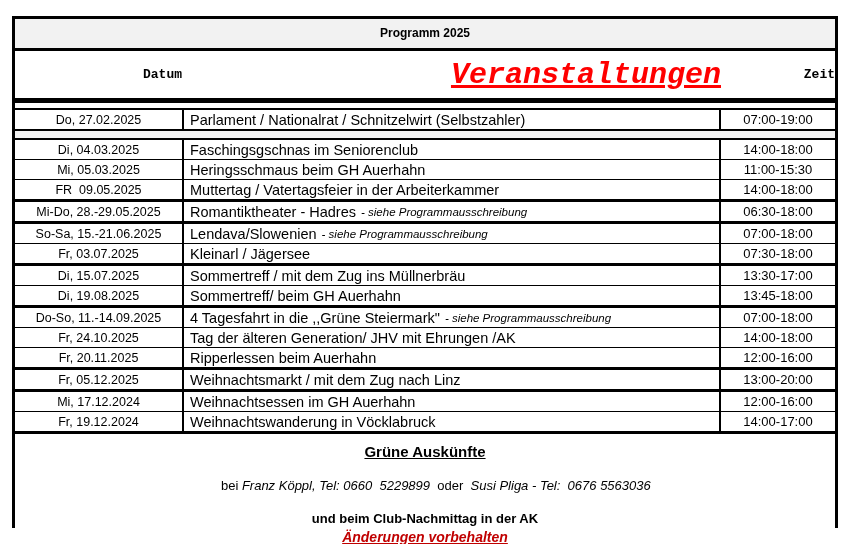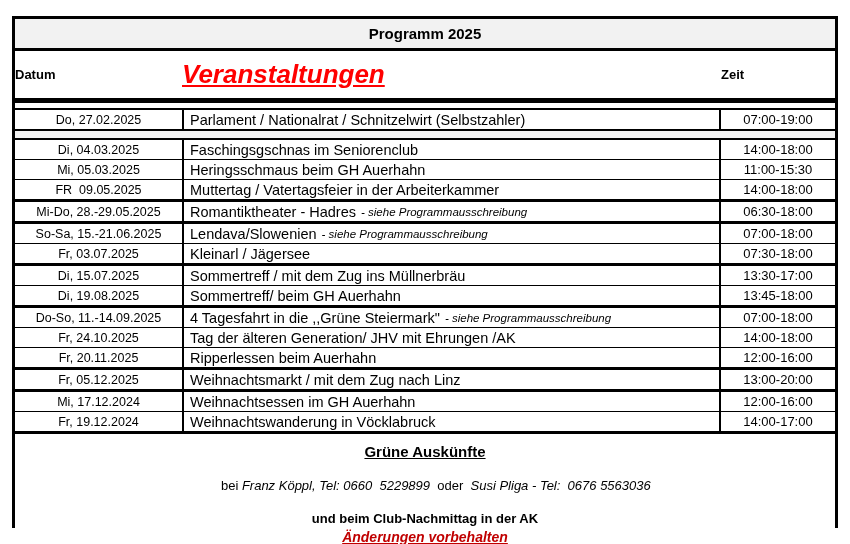--- a/index.html
+++ b/index.html
@@ -10,36 +10,36 @@
   }
   .sheet {
     position:absolute; left:12px; top:16px; width:820px; height:506px;
     border:3px solid var(--border,#000);
     display:flex; flex-direction:column; background:#fff;
   }
   .title-bar {
     height:29px; line-height:29px; flex:0 0 auto;
     background:var(--header-bg,#f2f2f2);
     border-bottom:3px solid var(--border,#000);
-    text-align:center; font-weight:bold; font-size:15px;
+    text-align:center; font-weight:bold; font-size:12px;
   }
   .header-row {
     height:47px; flex:0 0 auto; display:flex; align-items:center;
     border-bottom:5px solid var(--border,#000); background:#fff;
   }
   .spacer-band {
     height:5px; flex:0 0 auto; background:#fdfdfd;
     border-bottom:2px solid var(--border,#000);
   }
   .col-date  { width:167px; flex:0 0 auto; }
   .col-event { flex:1 1 auto; min-width:0; }
   .col-time  { width:114px; flex:0 0 auto; }
-  .header-cell { text-align:left; font-weight:bold; font-size:13px; }
+  .header-cell { text-align:right; font-weight:bold; font-size:13px;font-family:Liberation Mono, monospace; }
   .red-title {
-    color:var(--accent-red,#ff0000); font-size:26px; font-style:italic;
+    color:var(--accent-red,#ff0000); font-size:30px; font-style:italic;
     font-weight:bold; text-decoration:underline;
   }
   #rows { flex:0 0 auto; }
   .row {
     display:flex; height:19px; align-items:stretch;
     border-bottom:1px solid var(--border,#000); background:#fff;
   }
   .row.sep-med   { border-bottom-width:2px; }
   .row.sep-thick { border-bottom-width:3px; }
   .gap-row {

